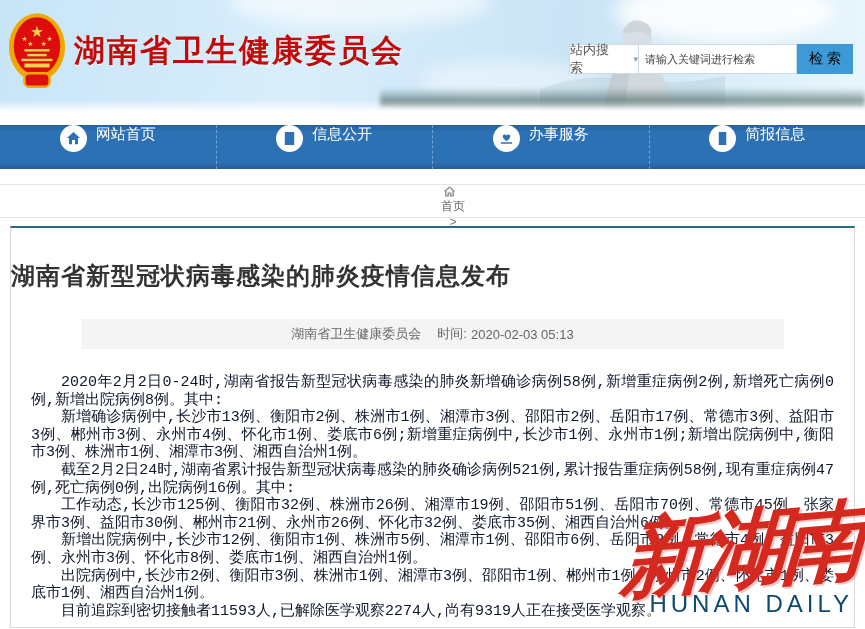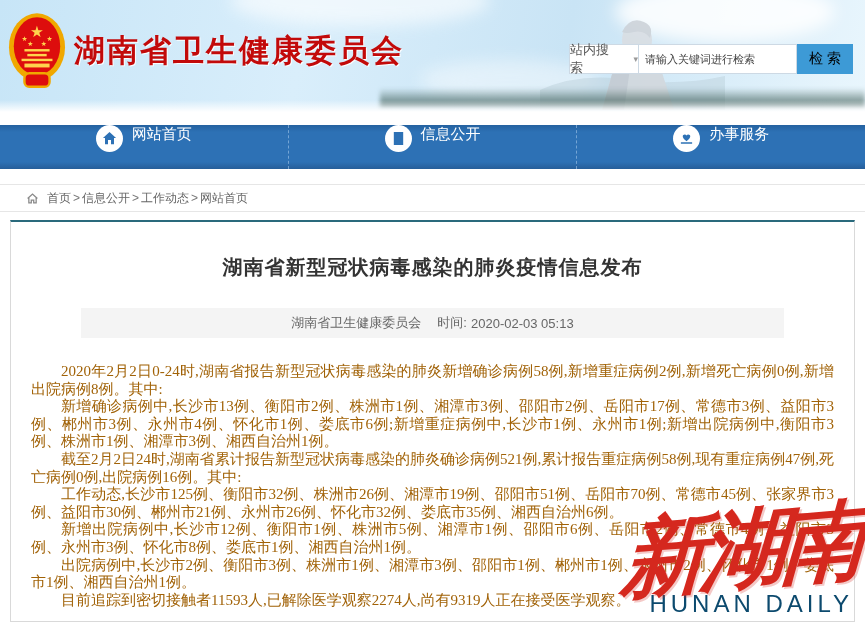--- a/index.html
+++ b/index.html
@@ -73,51 +73,51 @@
   }
   .nav-item:last-child { border-right:none; }
   .nav-icon {
     width:27px; height:27px; border-radius:50%; background:#ffffff;
     display:flex; align-items:center; justify-content:center; color:#2d71b5; flex:0 0 27px;
   }
   .nav-icon svg { width:15px; height:15px; }
 
   
   .breadcrumb {
-    margin-top:15px; height:28px;
+    margin-top:15px; height:34px;
     border-top:1px solid #e6e6e6; border-bottom:1px solid #e6e6e6;
-    display:flex; align-items:center; padding-left:26px;
-    font-size:12px; color:#666;
+    display:flex; align-items:center; padding-left:41px;
+    font-size:12px; color:#666;flex-direction:column;
   }
   .breadcrumb .home-icon { margin-right:8px; color:#8a8a8a; display:flex; }
   .breadcrumb a { color:#666; text-decoration:none; cursor:pointer; }
   .crumb-sep { margin:0 2px; color:#777; }
 
   
   .content {
     margin:8px 10px 0; min-height:402px;
     background:#ffffff;
     border:1px solid #d9d9d9; border-top:2px solid #2a6a7c;
     position:relative;
   }
   .article-title {
-    padding-top:32px; text-align:center;
-    font-size:20px; font-weight:bold; color:#333333; letter-spacing:1px;
+    padding-top:32px; 
+    font-size:24px; font-weight:bold; color:#333333; letter-spacing:1px;
   }
   .article-meta {
     margin:27px 70px 0; height:30px; background:#f4f4f4;
     display:flex; align-items:center; justify-content:center;
     font-size:13px; color:#666;
   }
   .article-meta .src { margin-right:16px; }
   .article-meta .tlabel { margin-right:4px; }
   .article-body {
     padding:25px 20px 0;
-    font-size:15px; line-height:17.6px; color:#a16207;
-    font-family:Liberation Serif, serif;
+    font-size:15px; line-height:17.6px; color:#0f172a;
+    font-family:Liberation Mono, monospace;
     text-align:justify;
   }
   .article-body p { text-indent:2em; margin:0; }
 
   
   .watermark {
     position:absolute; right:4px; top:505px; width:260px; text-align:right;
     pointer-events:none; z-index:10;
   }
   .wm-cn {
@@ -195,20 +195,28 @@
     <span>信息公开</span>
   </div>
   <div class="nav-item">
     <span class="nav-icon">
       <svg viewBox="0 0 16 16" fill="currentColor">
           <path d="M8 11 C5 8.5 4 7 4 5.6 C4 4.4 5 3.6 6.1 3.6 C6.9 3.6 7.6 4 8 4.7 C8.4 4 9.1 3.6 9.9 3.6 C11 3.6 12 4.4 12 5.6 C12 7 11 8.5 8 11 Z M2 12 H14 V13.6 H2 Z"></path>
         </svg>
     </span>
     <span>办事服务</span>
   </div>
+  <div class="nav-item">
+    <span class="nav-icon">
+      <svg viewBox="0 0 16 16" fill="currentColor">
+          <path d="M4 1 H12 V15 H4 Z M6 4 H10 V5.5 H6 Z M6 7 H10 V8.5 H6 Z M6 10 H10 V11.5 H6 Z"></path>
+        </svg>
+    </span>
+    <span>简报信息</span>
+  </div>
 </div>
 
 <div class="breadcrumb">
   <span class="home-icon">
     <svg width="13" height="13" viewBox="0 0 16 16" fill="none" stroke="currentColor" stroke-width="1.6">
         <path d="M2 8 L8 2.5 L14 8 M3.5 7 V13.5 H6.5 V10 H9.5 V13.5 H12.5 V7"></path>
       </svg>
   </span>
   <a>首页</a>
   <span class="crumb-sep">&gt;</span>

